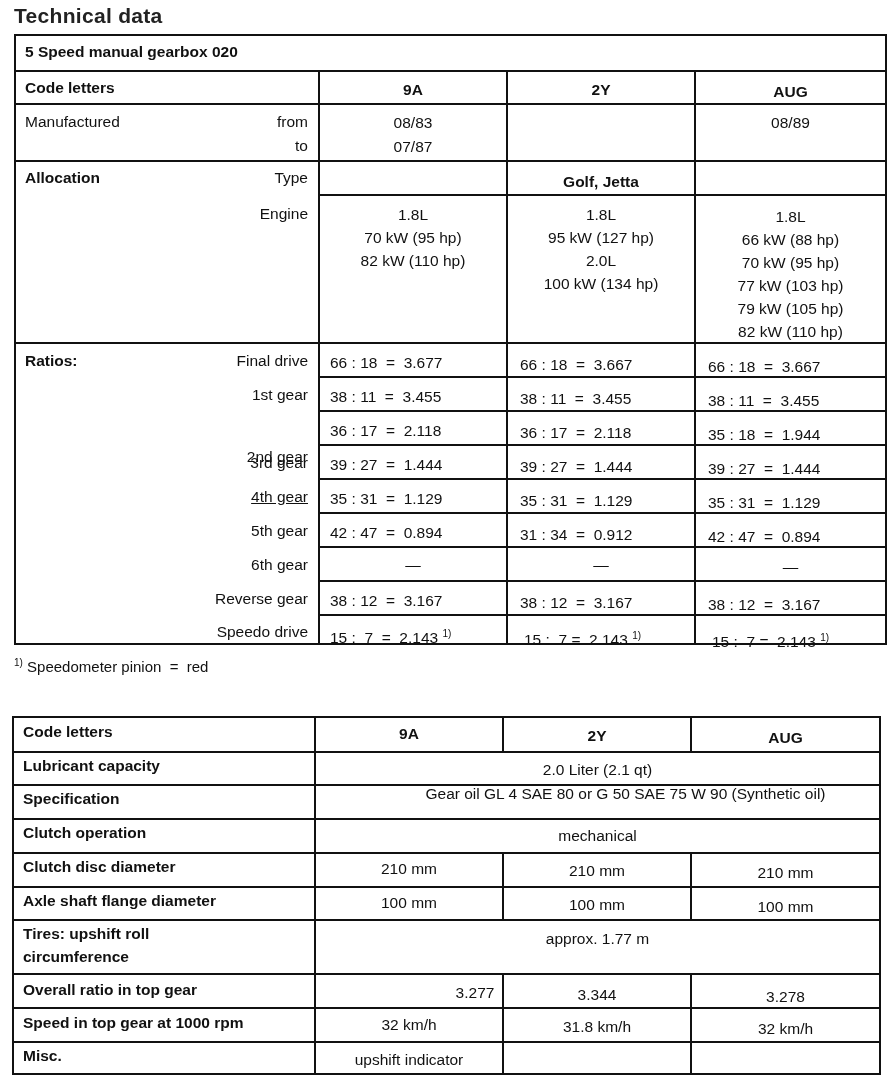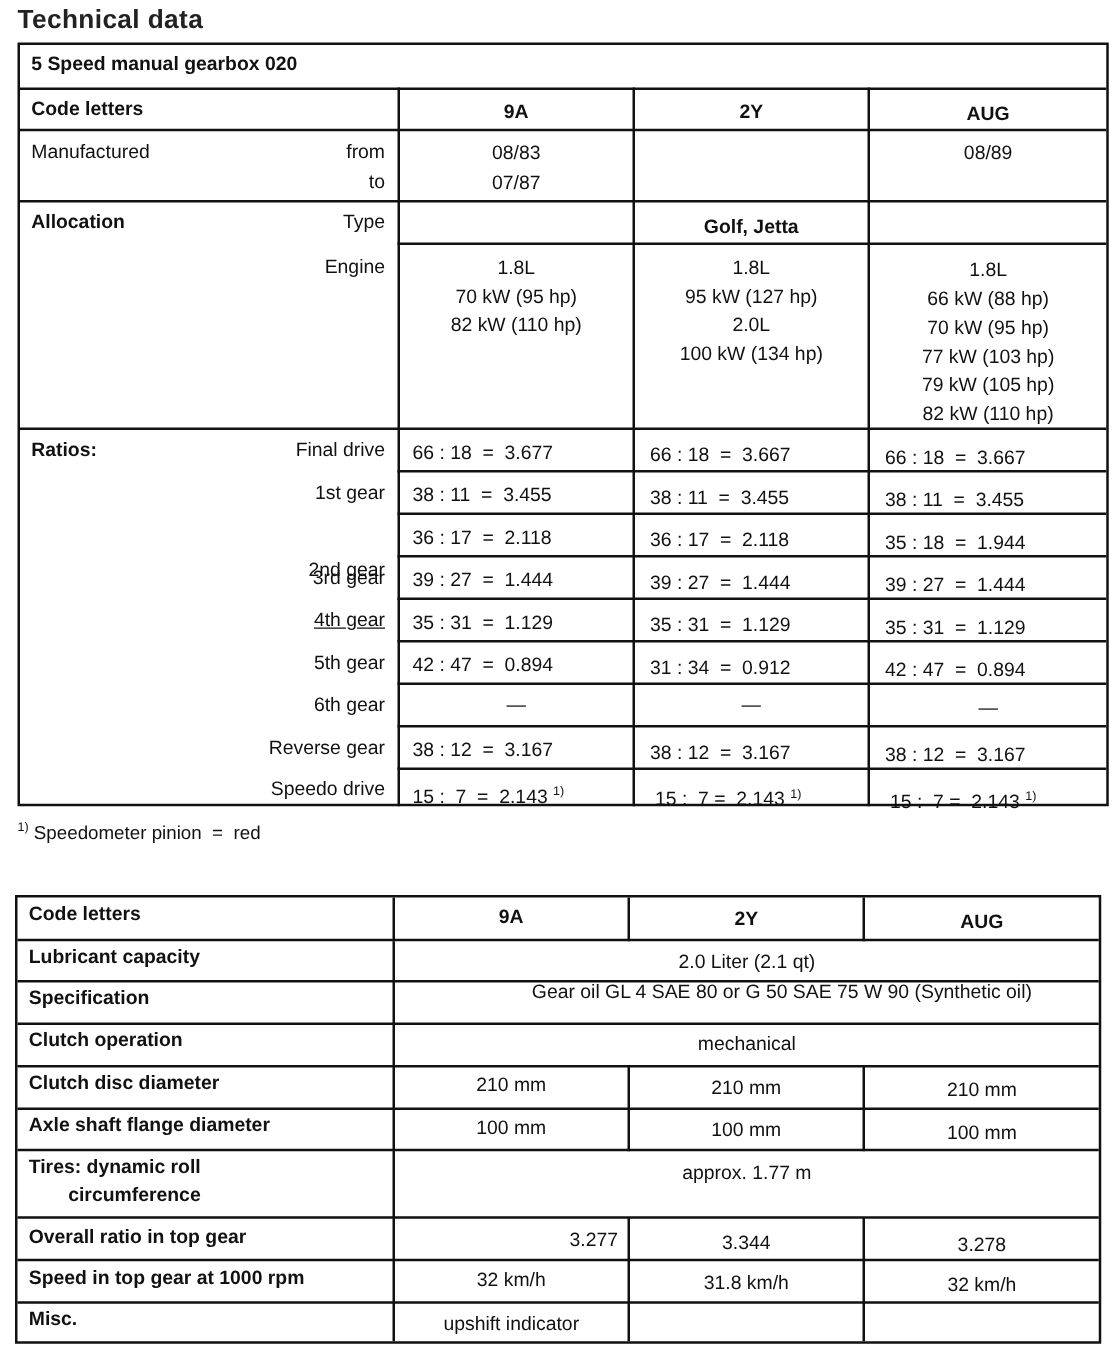--- a/index.html
+++ b/index.html
@@ -9,21 +9,21 @@
   }
   .abs { position: absolute; box-sizing: border-box; }
   .title {
     left: 14px; top: 4px; font-size: 21px; font-weight: bold; letter-spacing: 0.3px;
     color: #222;
   }
   .box { border: 2px solid #111; }
   .hline { position: absolute; height: 0; border-top: 2px solid #111; }
   .vline { position: absolute; width: 0; border-left: 2px solid #111; }
   .t { position: absolute; font-size: 15.5px; line-height: 23px; white-space: nowrap; }
-  .b { font-weight: bold; text-align: right; }
+  .b { font-weight: bold; }
   .c { text-align: center; }
   .r { text-align: right; }
   .ml { white-space: pre-line; }
   sup { font-size: 10px; }
   .foot { font-size: 15px; }
 </style>
 </head>
 <body>
 
 <div class="abs title">Technical data</div>
@@ -163,21 +163,21 @@
   <div class="t c" style="left:490px; width:186px; top:141px;">210 mm</div>
   <div class="t c" style="left:678px; width:187px; top:143px;">210 mm</div>
   <div class="hline" style="left:0; top:168px; width:865px;"></div>
 
   <div class="t b" style="left:9px; top:171px;">Axle shaft flange diameter</div>
   <div class="t c" style="left:302px; width:186px; top:173px;">100 mm</div>
   <div class="t c" style="left:490px; width:186px; top:175px;">100 mm</div>
   <div class="t c" style="left:678px; width:187px; top:177px;">100 mm</div>
   <div class="hline" style="left:0; top:201px; width:865px;"></div>
 
-  <div class="t b ml" style="left:9px; top:204px;">Tires: dynamic roll
+  <div class="t b ml" style="left:9px; top:204px;">Tires: upshift roll
 circumference</div>
   <div class="t c" style="left:302px; width:563px; top:209px;">approx. 1.77 m</div>
   <div class="hline" style="left:0; top:255px; width:865px;"></div>
 
   <div class="t b" style="left:9px; top:260px;">Overall ratio in top gear</div>
   <div class="t c" style="left:320px; width:186px; top:263px;margin-left:48px;">3.277</div>
   <div class="t c" style="left:490px; width:186px; top:265px;">3.344</div>
   <div class="t c" style="left:678px; width:187px; top:267px;">3.278</div>
   <div class="hline" style="left:0; top:289px; width:865px;"></div>
 

